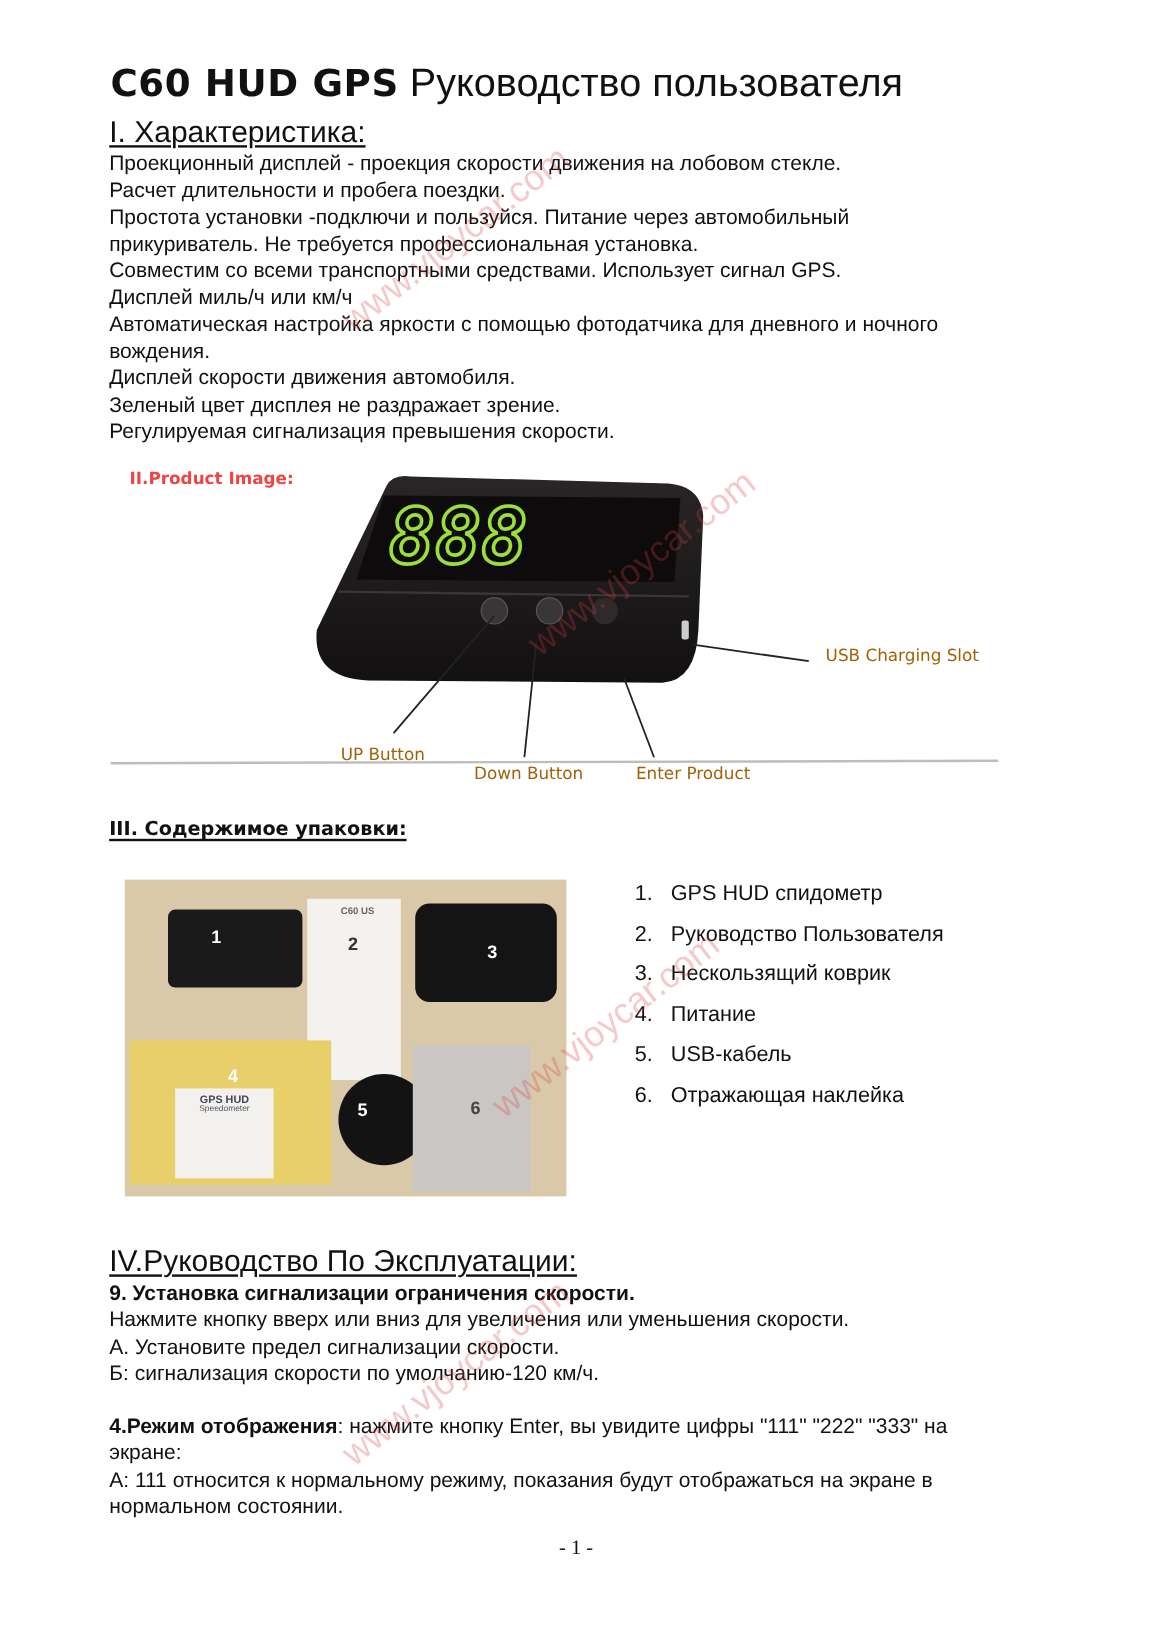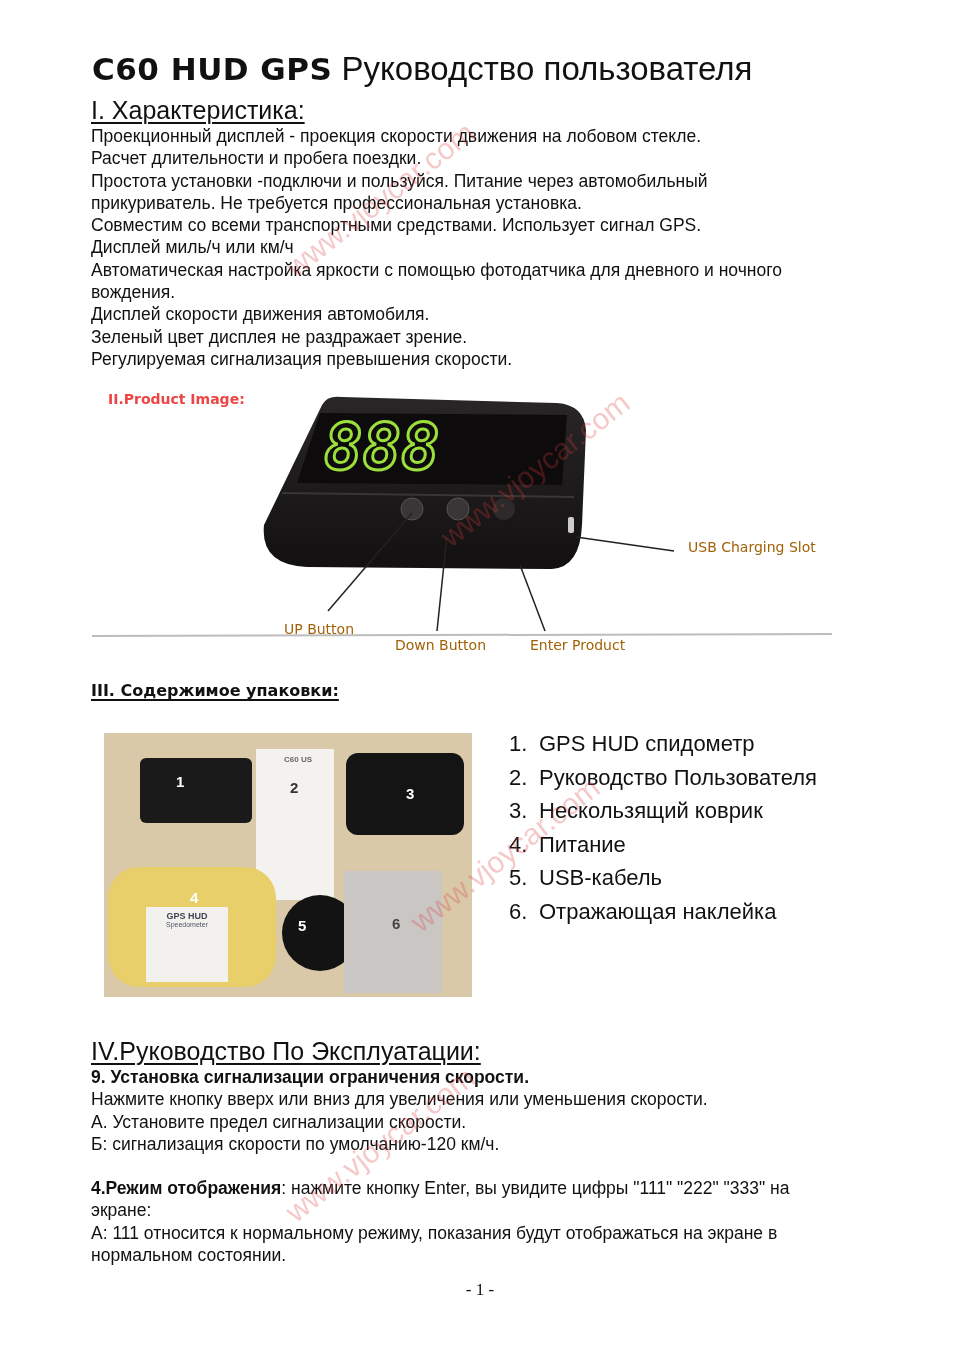--- a/index.html
+++ b/index.html
@@ -10,21 +10,21 @@
   .title .b { font-weight: bold; font-family: "DejaVu Sans", sans-serif; font-size: 31px; letter-spacing: 0.5px; }
   .h { font-size: 25px; text-decoration: underline; text-decoration-thickness: 2px; text-underline-offset: 3px; white-space: nowrap; text-align: center; }
   .p { font-size: 17.5px; line-height: 22.3px; left: 91px; width: 800px; }
   .p div { white-space: nowrap; }
   .bold { font-weight: bold; }
   .watermark { color: rgba(220,60,60,0.28); font-size: 30px; transform-origin: left bottom; white-space: nowrap; pointer-events: none; }
   .product { left: 92px; top: 385px; width: 740px; height: 275px; }
   .prod-label { font-family: "DejaVu Sans", sans-serif; font-weight: bold; font-size: 14px; color: #ef4444; }
   .callout { font-family: "DejaVu Sans", sans-serif; font-size: 14px; color: #a16207; }
   .package { left: 104px; top: 733px; width: 368px; height: 264px; background: #d9c9a8; overflow: hidden; }
-  .list { left: 509px; top: 733px; font-size: 22px; }
+  .list { left: 529px; top: 733px; font-size: 18px; }
   .list li { list-style: none; height: 33.5px; line-height: 22px; white-space: nowrap; }
   .list .n { display: inline-block; width: 30px; }
   .pageno { left: 0; width: 960px; top: 1280px; text-align: center; font-family: "Liberation Serif", serif; font-size: 17px; }
 </style>
 </head>
 <body>
 
 <div class="abs title">
   <span class="b">C60 HUD GPS</span>
   <span>Руководство пользователя</span>
@@ -81,21 +81,21 @@
 <div class="abs package">
 
   <div class="abs" style="left:36px; top:25px; width:112px; height:65px; background:#1b1a1b; border-radius:6px;"></div>
 
   <div class="abs" style="left:152px; top:16px; width:78px; height:151px; background:#f4f2ee;">
     <div style="font-size:8px; font-weight:bold; color:#666; padding:6px 0 0 28px;">C60 US</div>
   </div>
 
   <div class="abs" style="left:242px; top:20px; width:118px; height:82px; background:#151415; border-radius:12px;"></div>
 
-  <div class="abs" style="left:4px; top:134px; width:168px; height:120px; background:#e9cf6a;border-radius:31px;">
+  <div class="abs" style="left:4px; top:134px; width:168px; height:120px; background:#e9cf6a;">
     <div class="abs" style="left:38px; top:40px; width:82px; height:75px; background:#f3f1ee;">
       <div style="font-size:9px; font-weight:bold; color:#445; text-align:center; padding-top:4px;">GPS HUD</div>
       <div style="font-size:7px; color:#556; text-align:center;">Speedometer</div>
     </div>
   </div>
 
   <div class="abs" style="left:178px; top:162px; width:76px; height:76px; background:#141314; border-radius:50%;"></div>
 
   <div class="abs" style="left:240px; top:138px; width:98px; height:122px; background:#c9c6c4;"></div>
 

